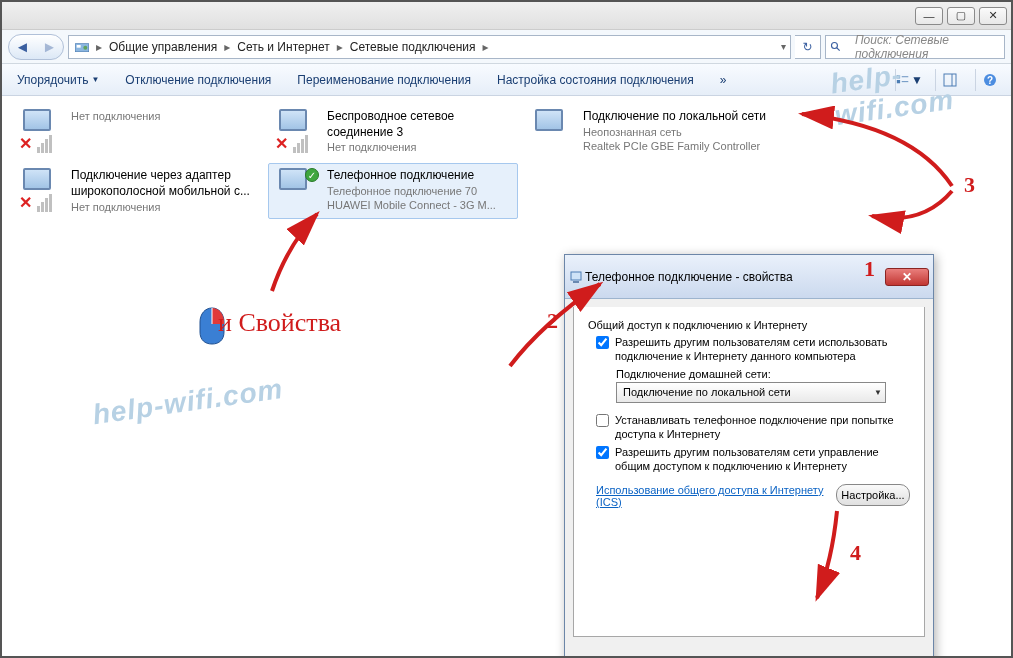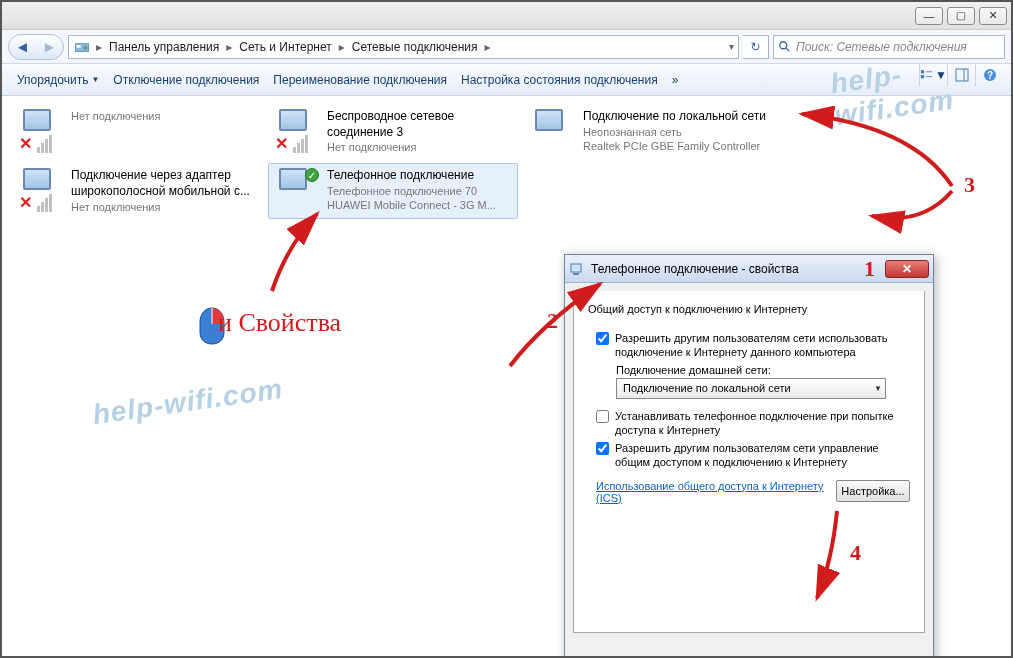--- a/index.html
+++ b/index.html
@@ -10,24 +10,24 @@
   
   .navbar { height:34px; display:flex; align-items:center; padding: 3px 6px; gap:4px; background:#f4f8fc; border-bottom:1px solid #d0d8e0;}
   .nav-arrows{width:56px;height:26px;border:1px solid #b0c0d8;border-radius:14px;background:linear-gradient(#fff,#dce8f6);display:flex;align-items:center;justify-content:space-around;}
   .nav-arrows span{color:#3a5fa0;font-size:15px}
   .addr{flex:1;height:24px;border:1px solid #a8b6c8;background:#fff;display:flex;align-items:center;padding:0 4px;gap:2px;font-size:12px;color:#222;}
   .addr .sep{color:#666;padding:0 3px}
   .addr .seg{padding:1px 2px}
   .addr .folder-icon{width:18px;height:16px}
   .addr-refresh,.search-box{height:24px;border:1px solid #a8b6c8;background:#fff;display:flex;align-items:center}
   .addr-refresh{width:26px;justify-content:center;color:#3a5fa0;border-left:none}
-  .search-box{width:232px;padding:0 4px;gap:4px;color:#888;font-style:italic}
+  .search-box{width:180px;padding:0 4px;gap:13px;color:#888;font-style:italic}
   .search-box .sicon{width:14px;height:14px}
   
-  .toolbar{height:32px;background:linear-gradient(#f8fbff,#e6eef8);border-bottom:1px solid #cad4e2;display:flex;padding:0 8px;gap:0;font-size:12px;color:#1a3e72}
+  .toolbar{height:32px;background:linear-gradient(#f8fbff,#e6eef8);border-bottom:1px solid #cad4e2;display:flex;align-items:center;padding:0 8px;gap:12px;font-size:12px;color:#1a3e72}
   .tool-item{padding:3px 7px;display:flex;align-items:center;gap:3px;border-radius:2px}
   .tool-item .dd{font-size:8px;color:#1a3e72}
   .tool-spacer{flex:1}
   .tool-iconbtn{width:28px;height:22px;display:flex;align-items:center;justify-content:center;border-left:1px solid #cad4e2}
   
   .content{position:relative;height:calc(100% - 28px - 34px - 32px); padding:8px 10px;}
   .conn-grid{display:flex;flex-wrap:wrap;gap:0;align-content:flex-start}
   .conn{width:250px;padding:4px 6px;display:flex;gap:8px;margin-right:6px;margin-bottom:4px;border:1px solid transparent;border-radius:2px}
   .conn.selected{background:#e6f0fb;border:1px solid #a6c8ee}
   .conn-icon{width:44px;height:44px;flex-shrink:0;position:relative}
@@ -36,39 +36,39 @@
   .conn-text .t2,.conn-text .t3{color:#777;font-size:11px;white-space:nowrap;overflow:hidden;text-overflow:ellipsis}
   
   .ci-monitor{position:absolute;top:0;left:4px;width:28px;height:22px;border:2px solid #6a88b0;border-radius:2px;background:linear-gradient(#cfe3f7,#a2c4e6)}
   .ci-bars{position:absolute;bottom:0;left:18px;display:flex;align-items:flex-end;gap:1px}
   .ci-bars span{display:block;width:3px;background:#4caa4c}
   .ci-bars.x span{background:#c0c0c0}
   .ci-x{position:absolute;bottom:0;left:0;color:#d22;font-weight:bold;font-size:16px}
   .ci-check{position:absolute;top:0;right:0;width:14px;height:14px;background:#3fa63f;border-radius:50%;border:1px solid #2a7a2a;display:flex;align-items:center;justify-content:center;color:#fff;font-size:10px}
   
   .dialog{position:absolute;top:158px;left:562px;width:370px;background:#f0f0f0;border:1px solid #6c86a8;box-shadow:2px 2px 10px rgba(0,0,0,.3)}
-  .dlg-title{height:28px;background:linear-gradient(#eaf1fb,#cbd9ee);display:flex;align-items:center;padding:10px 4px;border-bottom:1px solid #9db4ce;gap:6px}
+  .dlg-title{height:44px;background:linear-gradient(#eaf1fb,#cbd9ee);display:flex;align-items:center;padding:10px 4px;border-bottom:1px solid #9db4ce;}
   .dlg-title .icon{width:16px;height:16px}
   .dlg-title .txt{flex:1;font-size:12px;color:#000}
   .dlg-close{width:44px;height:18px;background:linear-gradient(#e97e7c,#c13632);border:1px solid #8a2523;border-radius:3px;display:flex;align-items:center;justify-content:center;color:#fff;font-size:12px;font-weight:bold}
   .dlg-body{padding:8px;background:#f0f0f0}
   .tabstrip{display:flex;border-bottom:1px solid #a7a7a7;padding-left:4px}
   .tab{padding:3px 8px;border:1px solid #a7a7a7;border-bottom:none;margin-right:-1px;background:#ece9e2;font-size:11px;position:relative;top:1px}
   .tab.active{background:#fff;border-bottom:1px solid #fff;z-index:1}
   .tabpanel{border:1px solid #a7a7a7;border-top:none;background:#fff;padding:12px 14px 18px;font-size:11px;color:#000}
-  .group-title{margin-bottom:16px}
+  .group-title{margin-bottom:4px}
   .chk-row{display:flex;align-items:flex-start;gap:6px;margin:4px 0 4px 8px}
   .chk-row input{margin-top:1px}
   .chk-row label{line-height:1.3}
   .indented{margin-left:28px;margin-top:4px}
   .combo{width:270px;height:21px;border:1px solid #888;background:linear-gradient(#fff,#e9e9e9);display:flex;align-items:center;justify-content:space-between;padding:0 3px 0 6px;font-size:11px;margin-top:2px}
   .combo .cd{font-size:8px;color:#333}
   .link{color:#0b63c4;text-decoration:underline;cursor:pointer}
   .settings-row{display:flex;justify-content:space-between;align-items:flex-start;margin-top:10px;margin-left:8px}
-  .dlg-btn{min-width:74px;height:22px;border:1px solid #888;background:linear-gradient(#fafafa,#e0e0e0);display:inline-flex;align-items:center;justify-content:center;font-size:11px;border-radius:2px}
+  .dlg-btn{min-width:74px;height:22px;border:1px solid #888;background:linear-gradient(#fafafa,#e0e0e0);display:inline-flex;align-items:center;justify-content:center;font-size:11px;border-radius:10px}
   .dlg-footer{display:flex;justify-content:flex-end;gap:8px;padding:10px 8px;border-top:0}
   
   .annotation-text{position:absolute;color:#d01c1c;font-family:"Times New Roman",serif;font-size:26px;}
   .anno-num{position:absolute;color:#d01c1c;font-weight:bold;font-family:"Times New Roman",serif;font-size:22px}
   .mouse-icon{position:absolute;top:300px;left:196px;width:28px;height:40px}
   
   .wm{position:absolute;color:#b7d1e4;font-size:28px;font-weight:600;transform:rotate(-8deg);pointer-events:none;letter-spacing:1px;font-style:italic}
   svg.arrow{position:absolute;pointer-events:none}
 </style>
 </head>
@@ -91,21 +91,21 @@
     <span>◄</span>
     <span style="opacity:.4">►</span>
   </div>
   <div class="addr">
     <svg class="folder-icon" viewBox="0 0 24 24">
         <rect x="2" y="7" width="20" height="12" fill="#8bb6e0" stroke="#4c7db4"></rect>
         <rect x="4" y="9" width="6" height="4" fill="#fff"></rect>
         <circle cx="17" cy="13" r="3" fill="#5fa35f"></circle>
       </svg>
     <span class="sep">▸</span>
-    <span class="seg">Панель управления</span>
+    <span class="seg">Общие управления</span>
     <span class="sep">▸</span>
     <span class="seg">Сеть и Интернет</span>
     <span class="sep">▸</span>
     <span class="seg">Сетевые подключения</span>
     <span class="sep">▸</span>
     <span style="flex:1"></span>
     <span style="color:#666;font-size:10px">▾</span>
   </div>
   <div class="addr-refresh">↻</div>
   <div class="search-box">

